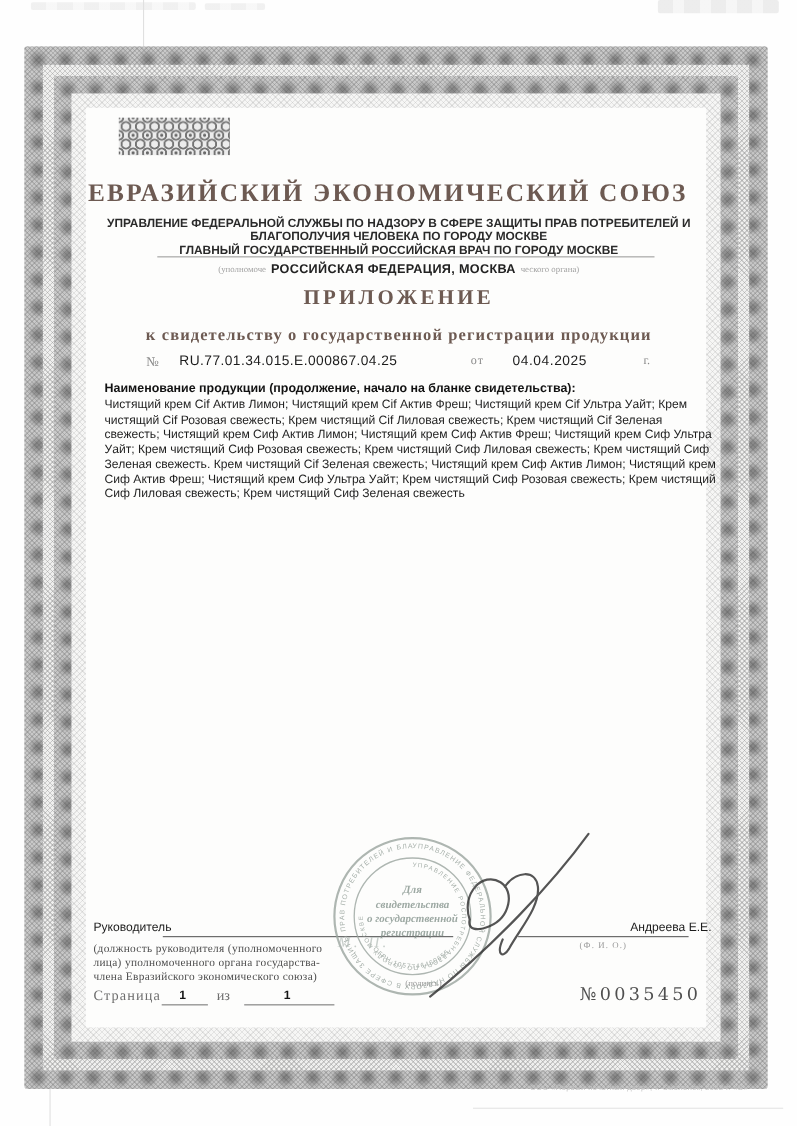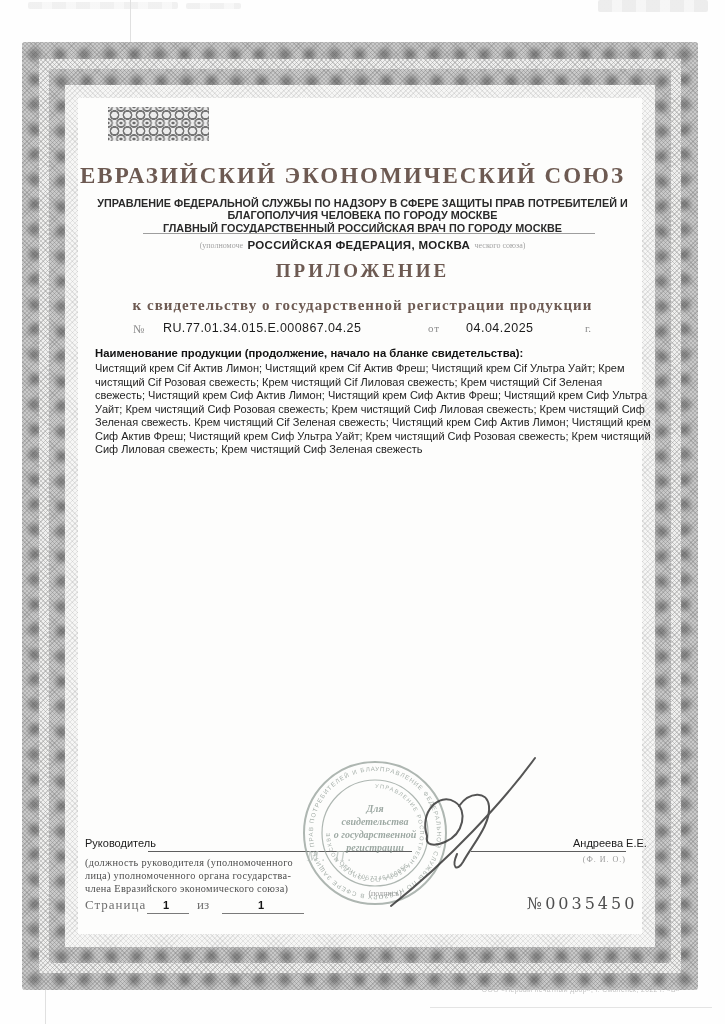--- a/index.html
+++ b/index.html
@@ -79,21 +79,21 @@
   .year-suffix{left:585px;top:322px;font-family:"Liberation Serif",serif;font-size:11px;color:#8a8a8a;}
   .product-heading{left:95px;top:347px;width:458px;font-size:11.3px;font-weight:700;color:#121212;}
   .product-text{left:95px;top:362px;width:556px;font-size:11px;line-height:13.5px;color:#1f1f1f;}
 
   .role-label{left:85px;top:837px;font-size:11px;color:#1c1c1c;}
   .sign-line{left:148px;top:851px;width:264px;border-top:1px solid #5e5e5e;}
   .sign-caption{left:320px;top:855px;width:130px;text-align:center;
     font-family:"Liberation Serif",serif;font-size:8px;color:#9a9a9a;margin-top:34px;}
   .name{left:573px;top:837px;font-size:11px;color:#1c1c1c;}
   .name-line{left:471px;top:851px;width:155px;border-top:1px solid #5e5e5e;}
-  .name-caption{left:471px;top:855px;width:155px;text-align:right;
+  .name-caption{left:471px;top:855px;width:155px;text-align:center;
     font-family:"Liberation Serif",serif;font-size:8px;color:#9a9a9a;letter-spacing:1px;}
   .role-note{left:85px;top:856px;width:262px;font-family:"Liberation Serif",serif;
     font-size:10.3px;line-height:13px;color:#4e4e4e;letter-spacing:.3px;}
 
   .page-label{left:85px;top:897px;font-family:"Liberation Serif",serif;font-size:13px;color:#6e6e6e;letter-spacing:1px;}
   .page-u1{left:147px;top:913px;width:42px;border-top:1px solid #7a7a7a;}
   .page-cur{left:163px;top:899px;font-size:11px;font-weight:700;color:#151515;}
   .of-label{left:197px;top:897px;font-family:"Liberation Serif",serif;font-size:13px;color:#6e6e6e;}
   .page-u2{left:222px;top:913px;width:82px;border-top:1px solid #7a7a7a;}
   .page-total{left:258px;top:899px;font-size:11px;font-weight:700;color:#151515;}
@@ -137,21 +137,21 @@
       <div>УПРАВЛЕНИЕ ФЕДЕРАЛЬНОЙ СЛУЖБЫ ПО НАДЗОРУ В СФЕРЕ ЗАЩИТЫ ПРАВ ПОТРЕБИТЕЛЕЙ И</div>
       <div>БЛАГОПОЛУЧИЯ ЧЕЛОВЕКА ПО ГОРОДУ МОСКВЕ</div>
       <div>ГЛАВНЫЙ ГОСУДАРСТВЕННЫЙ РОССИЙСКАЯ ВРАЧ ПО ГОРОДУ МОСКВЕ</div>
     </div>
 
     <div class="el issuer-rule"></div>
 
     <div class="el region-row">
       <span class="frag">(уполномоче</span>
       <span class="region">РОССИЙСКАЯ ФЕДЕРАЦИЯ, МОСКВА</span>
-      <span class="frag">ческого союза)</span>
+      <span class="frag">ческого органа)</span>
     </div>
 
     <div class="el appendix-title">ПРИЛОЖЕНИЕ</div>
 
     <div class="el appendix-subtitle">к свидетельству о государственной регистрации продукции</div>
 
     <span class="el num-label">№</span>
     <span class="el cert-number">RU.77.01.34.015.E.000867.04.25</span>
     <span class="el from-label">от</span>
     <span class="el issue-date">04.04.2025</span>

